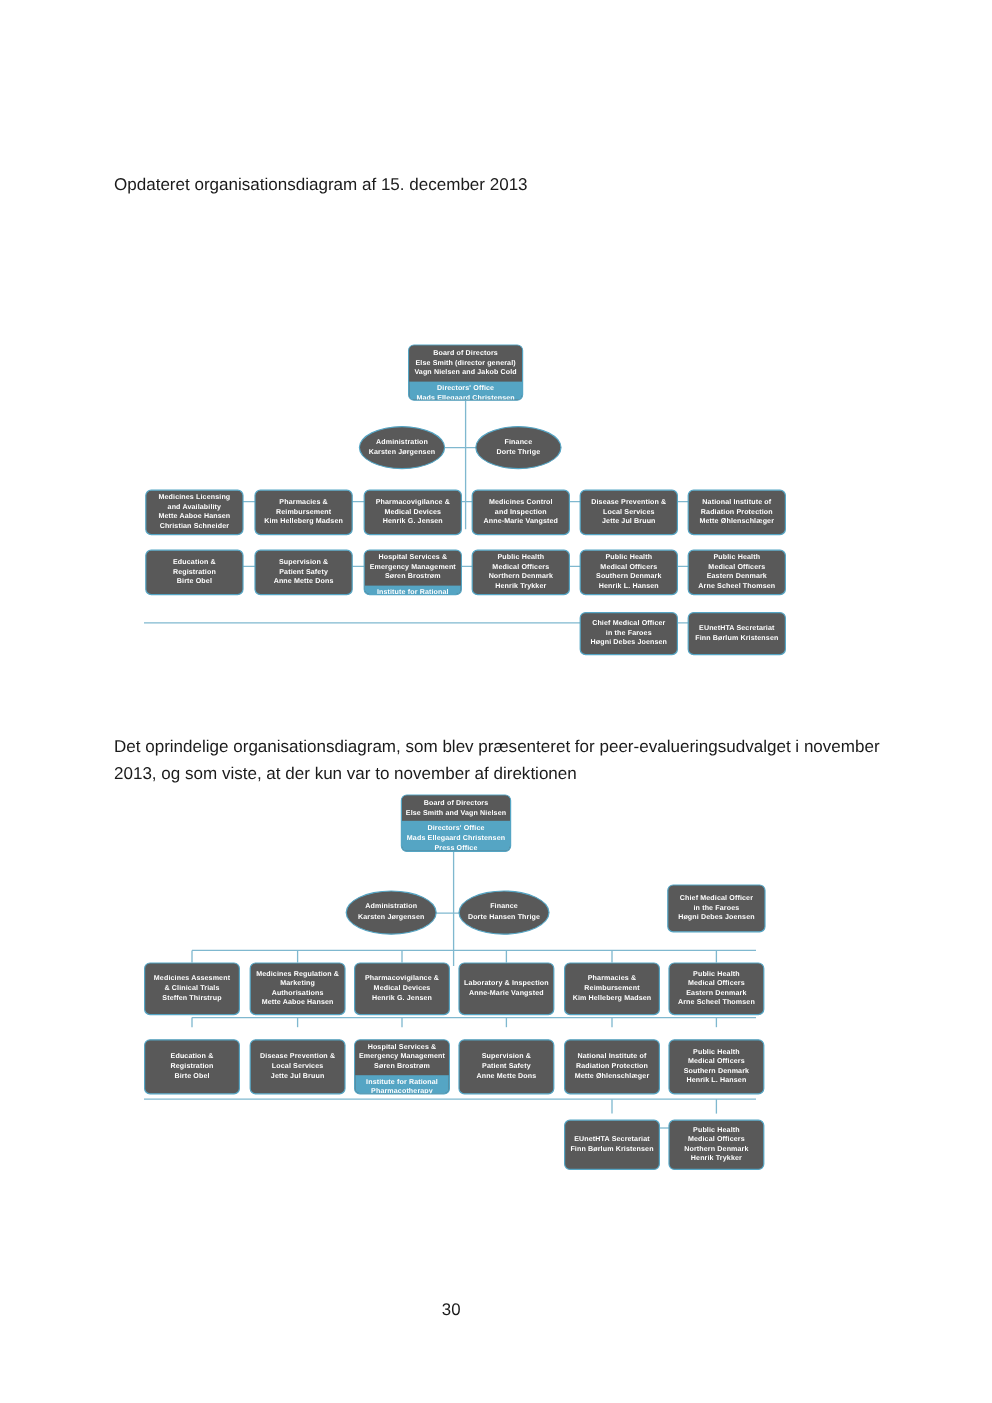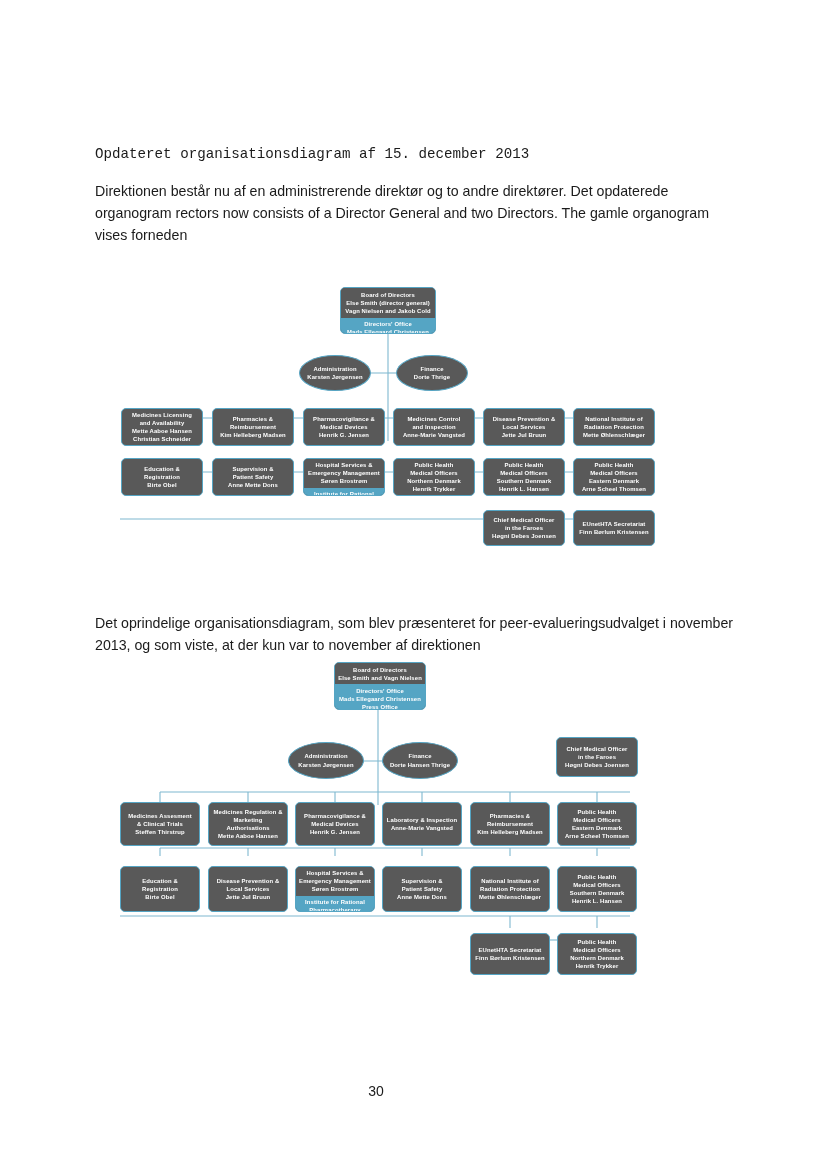--- a/index.html
+++ b/index.html
@@ -23,21 +23,21 @@
 
   
   .prose {
     position: absolute;
     left: 95px;
     width: 640px;
     font-size: 14.2px;
     line-height: 22px;
     color: #1b1b1b;
   }
-  #para-heading { top: 129px; font-family: Liberation Mono, monospace; }
+  #para-heading { top: 129px; }
   #para-intro   { top: 166px; }
   #para-second  { top: 598px; }
 
   .page-number {
     position: absolute;
     top: 1083px;
     left: 0;
     width: 752px;
     text-align: center;
     font-size: 14px;
@@ -139,21 +139,20 @@
     justify-content: center;
   }
 </style>
 </head>
 <body>
 
 <div class="page">
 
   <p class="prose" id="para-heading">Opdateret organisationsdiagram af 15. december 2013</p>
 
-  <p class="prose" id="para-intro">Direktionen består nu af en administrerende direktør og to andre direktører. Det opdaterede organogram rectors now consists of a Director General and two Directors. The gamle organogram vises forneden</p>
 
   <div class="chart" id="chart-updated">
     <div class="chart-inner">
 
       <svg class="lines" viewBox="0 0 827 340" preserveAspectRatio="none">
         <g stroke="#7fb8cf" stroke-width="1.1" fill="none">
 
           <path d="M388 88 L388 195"></path>
 
           <path d="M355 127 L388 127"></path>

